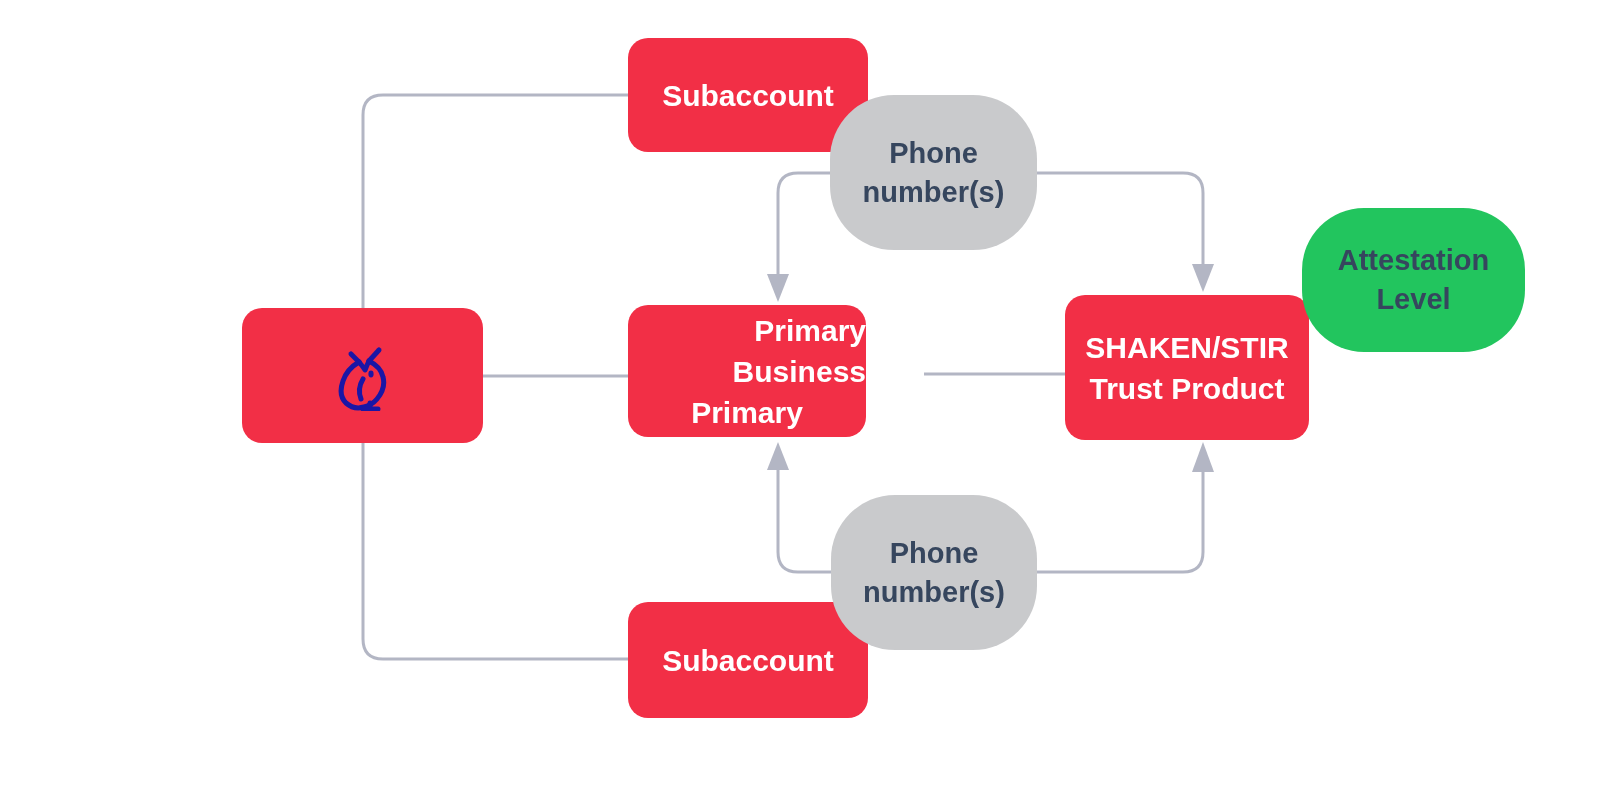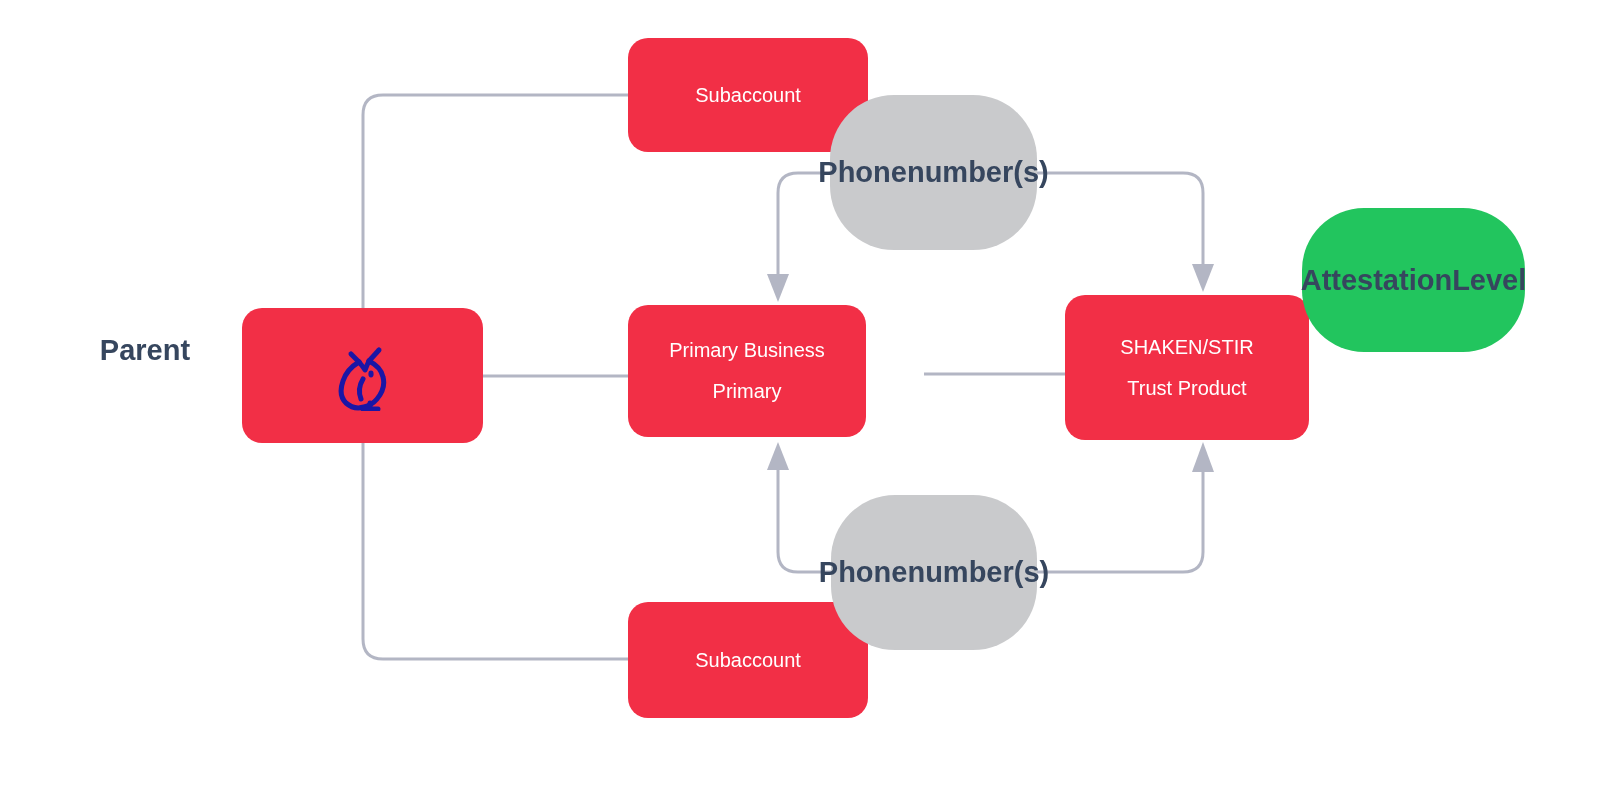--- a/index.html
+++ b/index.html
@@ -23,36 +23,36 @@
   .rbox {
     position: absolute;
     background: #F22F46;
     border-radius: 20px;
     color: #ffffff;
     display: flex;
     flex-direction: column;
     align-items: center;
     justify-content: center;
     text-align: right;
-    font-weight: 400;
-    font-size: 20px;
+    font-weight: 700;
+    font-size: 30px;
     line-height: 41px;
     z-index: 2;
   }
 
   .parent-box   { left: 242px; top: 308px; width: 241px; height: 135px; }
   .sub-top      { left: 628px; top: 38px;  width: 240px; height: 114px; }
   .sub-bottom   { left: 628px; top: 602px; width: 240px; height: 116px; }
   .primary-box  { left: 628px; top: 305px; width: 238px; height: 132px; }
   .shaken-box   { left: 1065px; top: 295px; width: 244px; height: 145px; }
 
   .blob {
     position: absolute;
     display: flex;
-    flex-direction: row;
+    flex-direction: column;
     align-items: center;
     justify-content: center;
     text-align: center;
     color: #36465E;
     font-weight: 700;
     font-size: 29px;
     line-height: 39px;
     z-index: 3;
   }
   .phone-top    { left: 830px;  top: 95px;  width: 207px; height: 155px; background: #C9CACC; border-radius: 64px; }
@@ -94,21 +94,20 @@
     </g>
     <g fill="#B3B6C4" stroke="none">
       <polygon points="767,274 789,274 778,302"></polygon>
       <polygon points="1192,264 1214,264 1203,292"></polygon>
       <polygon points="767,470 789,470 778,442"></polygon>
       <polygon points="1192,472 1214,472 1203,442"></polygon>
     </g>
   </svg>
 
   <div class="parent-label">
-    <div>Parent</div>
   </div>
 
   <div class="rbox parent-box">
     <svg class="owl" width="66" height="70" viewBox="0 0 66 70">
       <g fill="none" stroke="#1A16A6" stroke-width="5" stroke-linecap="round" stroke-linejoin="round">
         <path d="M21 13 L29 21"></path>
         <path d="M49 9 L39 20"></path>
         <path d="M29 21 Q34 27 35 29 Q37 24 39 20"></path>
         <path d="M29 21 Q17 28 13 40 Q8 54 16 62 Q24 69 34 66 Q42 64 47 58 Q56 47 53 36 Q51 26 39 20"></path>
         <path d="M33 38 Q27 48 31 58"></path>

